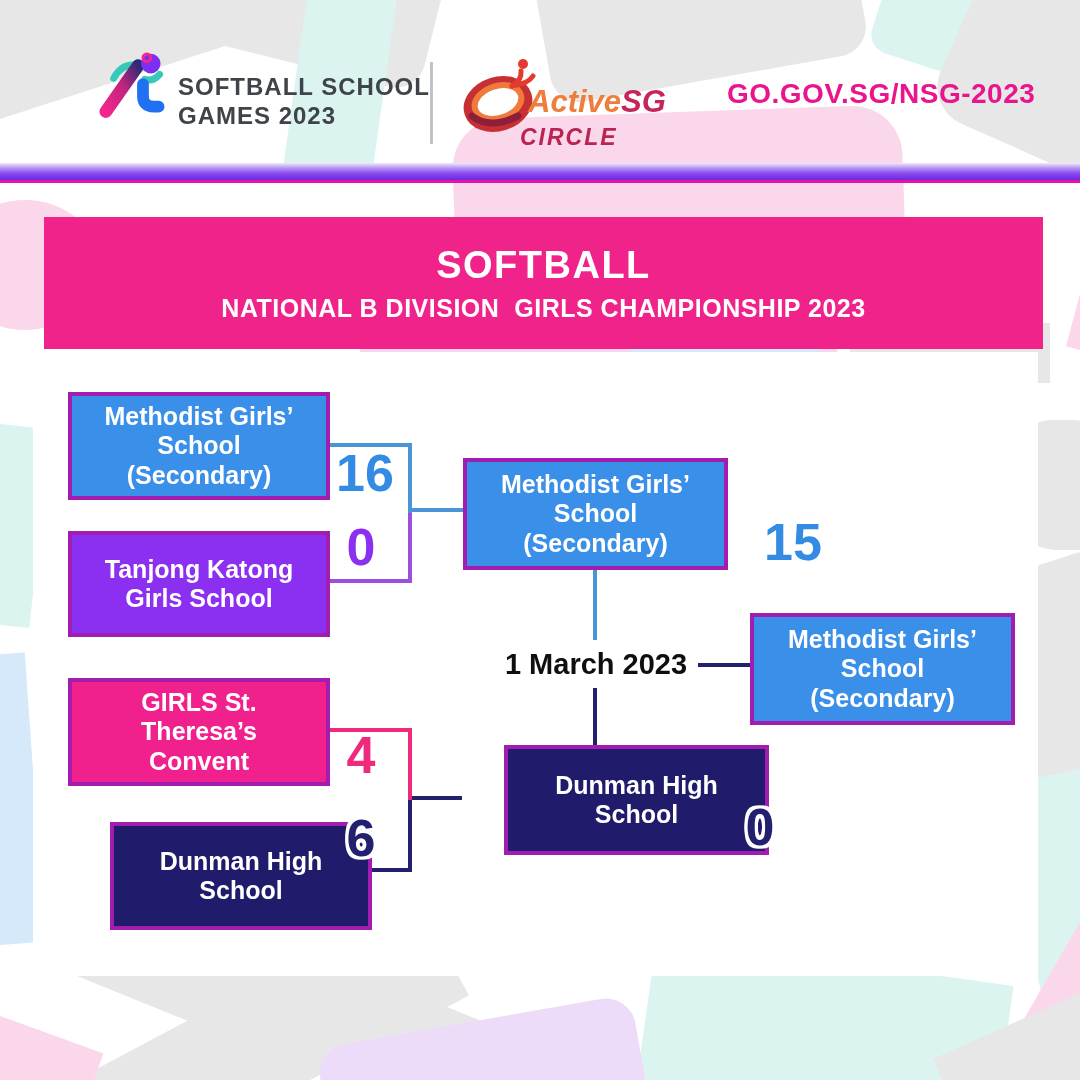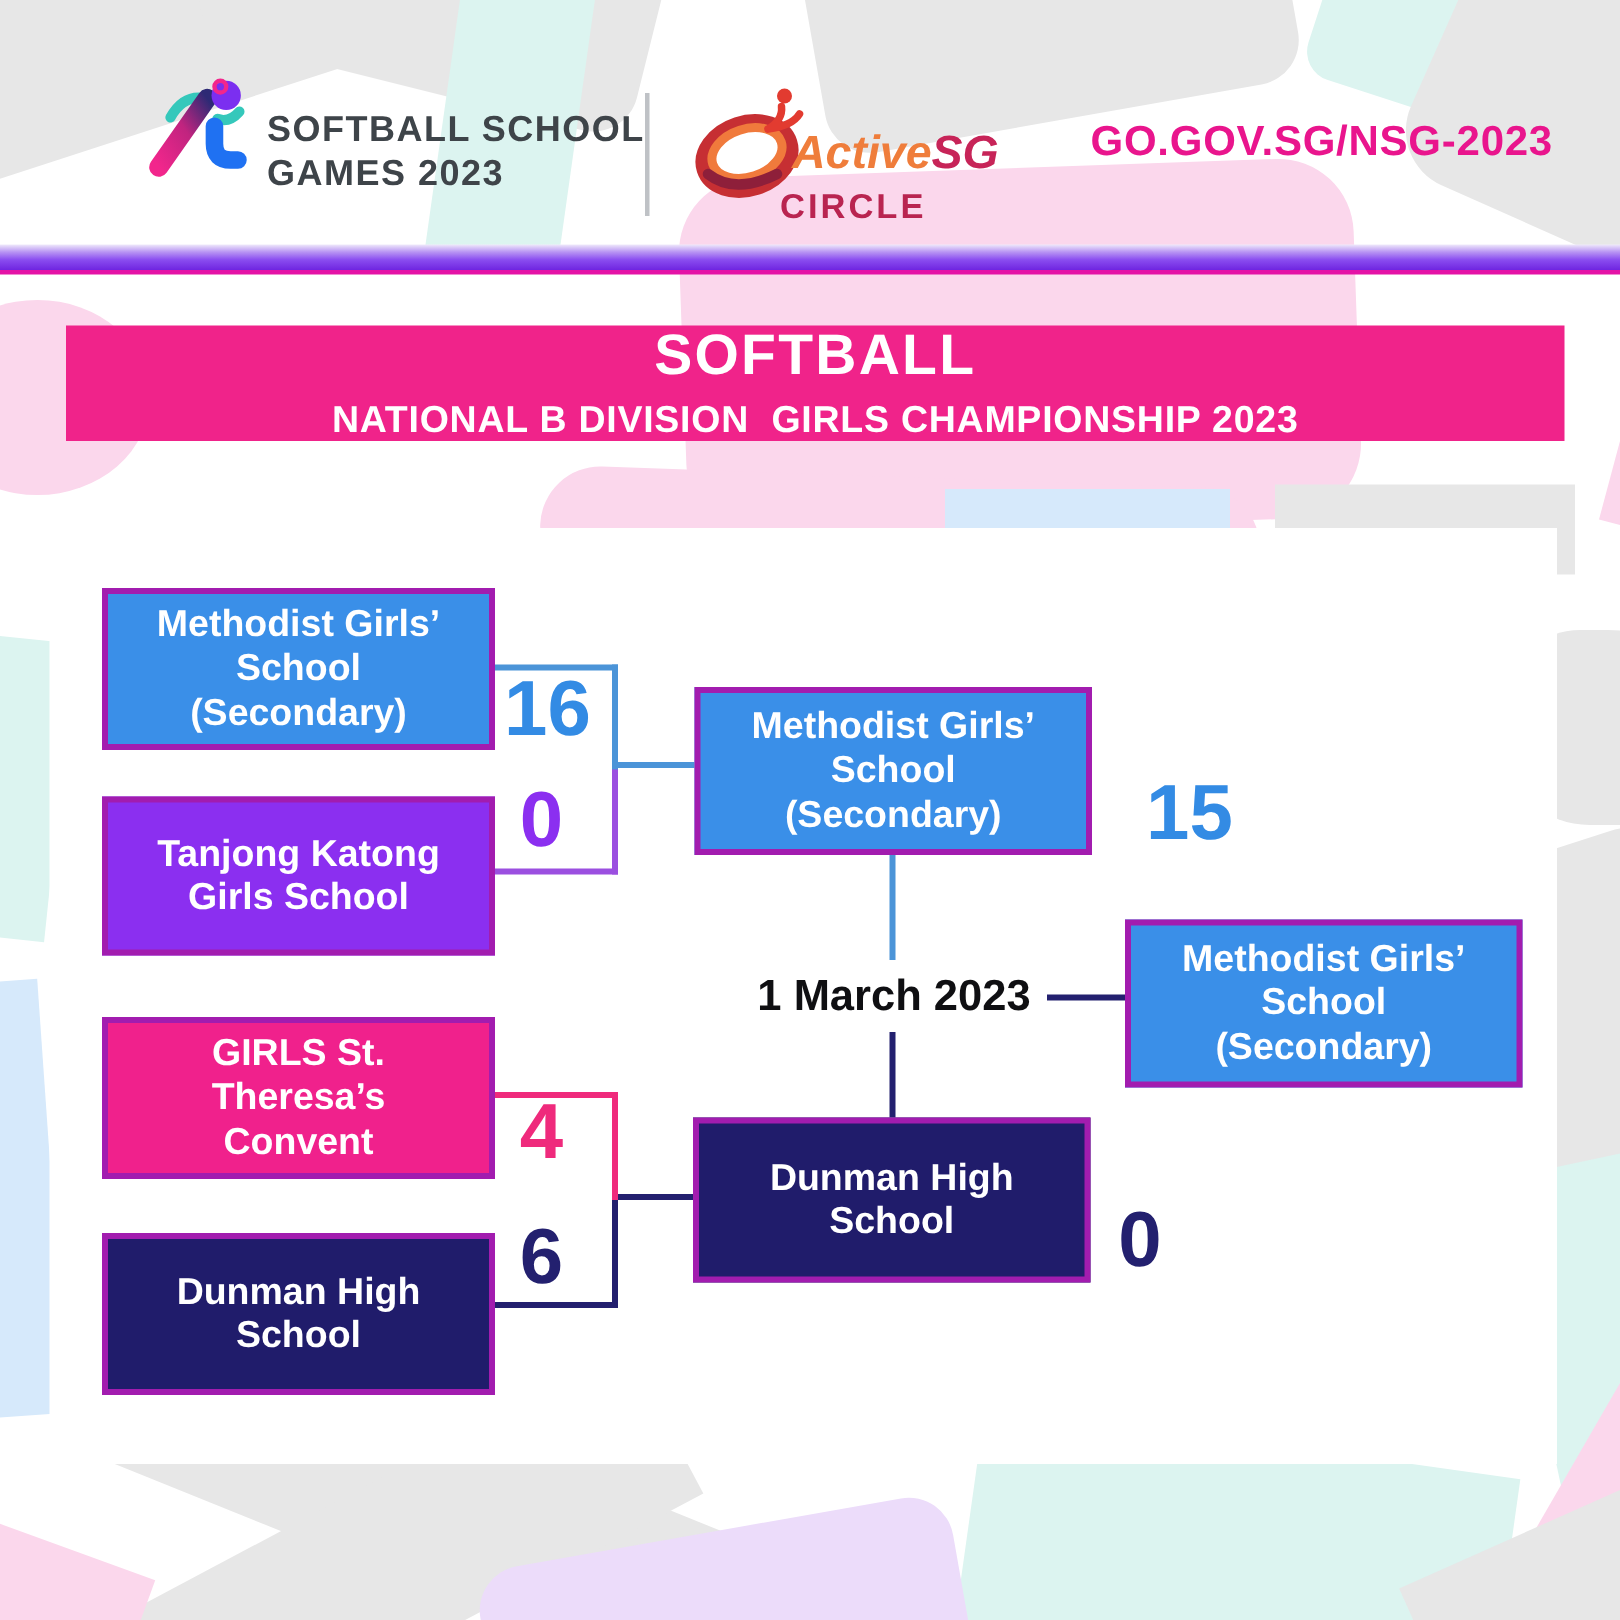--- a/index.html
+++ b/index.html
@@ -19,46 +19,46 @@
   
   .header{position:absolute;left:0;top:0;width:1080px;height:163px;z-index:2;}
   .nsg-logo{position:absolute;left:98px;top:46px;width:88px;height:90px;}
   .nsg-wordmark{position:absolute;left:178px;top:72px;color:#3e4449;font-weight:bold;
     font-size:24px;letter-spacing:1px;line-height:29px;}
   .logo-divider{position:absolute;left:430px;top:62px;width:3px;height:82px;background:#a9aeb3;opacity:.75;}
   .asg-logo{position:absolute;left:460px;top:54px;width:80px;height:92px;}
   .asg-word{position:absolute;left:528px;top:84px;font-size:31px;font-weight:bold;font-style:italic;text-align:right;}
   .asg-active{color:#ef7d3b;}
   .asg-sg{color:#c72458;}
-  .asg-circle{position:absolute;left:520px;top:124px;font-size:23px;font-weight:bold;
+  .asg-circle{position:absolute;left:520px;top:124px;font-size:23px;font-weight:bold;font-style:italic;
     color:#b92450;letter-spacing:2px;}
   .gov-link{position:absolute;left:727px;top:78px;font-size:28px;font-weight:bold;color:#e9158d;letter-spacing:.5px;}
 
   
   .grad-bar{position:absolute;left:0;top:163px;width:1080px;height:17px;z-index:2;
     background:linear-gradient(180deg,#efe9fb 0%,#b793f3 30%,#8a4df0 60%,#6f25e0 100%);
     border-bottom:3px solid #e412a6;}
 
   
-  .banner{position:absolute;left:44px;top:217px;width:999px;height:77px;background:#f0238a;z-index:2;
+  .banner{position:absolute;left:44px;top:217px;width:999px;height:132px;background:#f0238a;z-index:2;
     display:flex;flex-direction:column;align-items:center;justify-content:center;gap:7px;color:#fff;}
   .banner-title{font-size:38px;font-weight:bold;letter-spacing:1.5px;}
   .banner-subtitle{font-size:25px;font-weight:bold;letter-spacing:.5px;white-space:pre;}
 
   
   .panel{position:absolute;left:33px;top:352px;width:1005px;height:624px;background:#ffffff;z-index:1;}
 
   
   .team-box{position:absolute;z-index:3;border:4px solid #a21caf;box-sizing:border-box;
     display:flex;align-items:center;justify-content:center;text-align:center;
     color:#fff;font-weight:bold;font-size:25px;line-height:1.18;padding:0 22px;}
   .c-blue{background:#3a8fe8;}
   .c-purple{background:#8b2ff0;}
   .c-pink{background:#f0218c;}
-  .c-navy{background:#201c6b;}
+  .c-navy{background:#201c6b;margin-left:42px;}
 
   #box-sf1-t1{left:68px;top:392px;width:262px;height:108px;}
   #box-sf1-t2{left:68px;top:531px;width:262px;height:106px;}
   #box-sf1-w {left:463px;top:458px;width:265px;height:112px;}
   #box-sf2-t1{left:68px;top:678px;width:262px;height:108px;}
   #box-sf2-t2{left:68px;top:822px;width:262px;height:108px;}
   #box-sf2-w {left:462px;top:745px;width:265px;height:110px;}
   #box-champ {left:750px;top:613px;width:265px;height:112px;}
 
   

